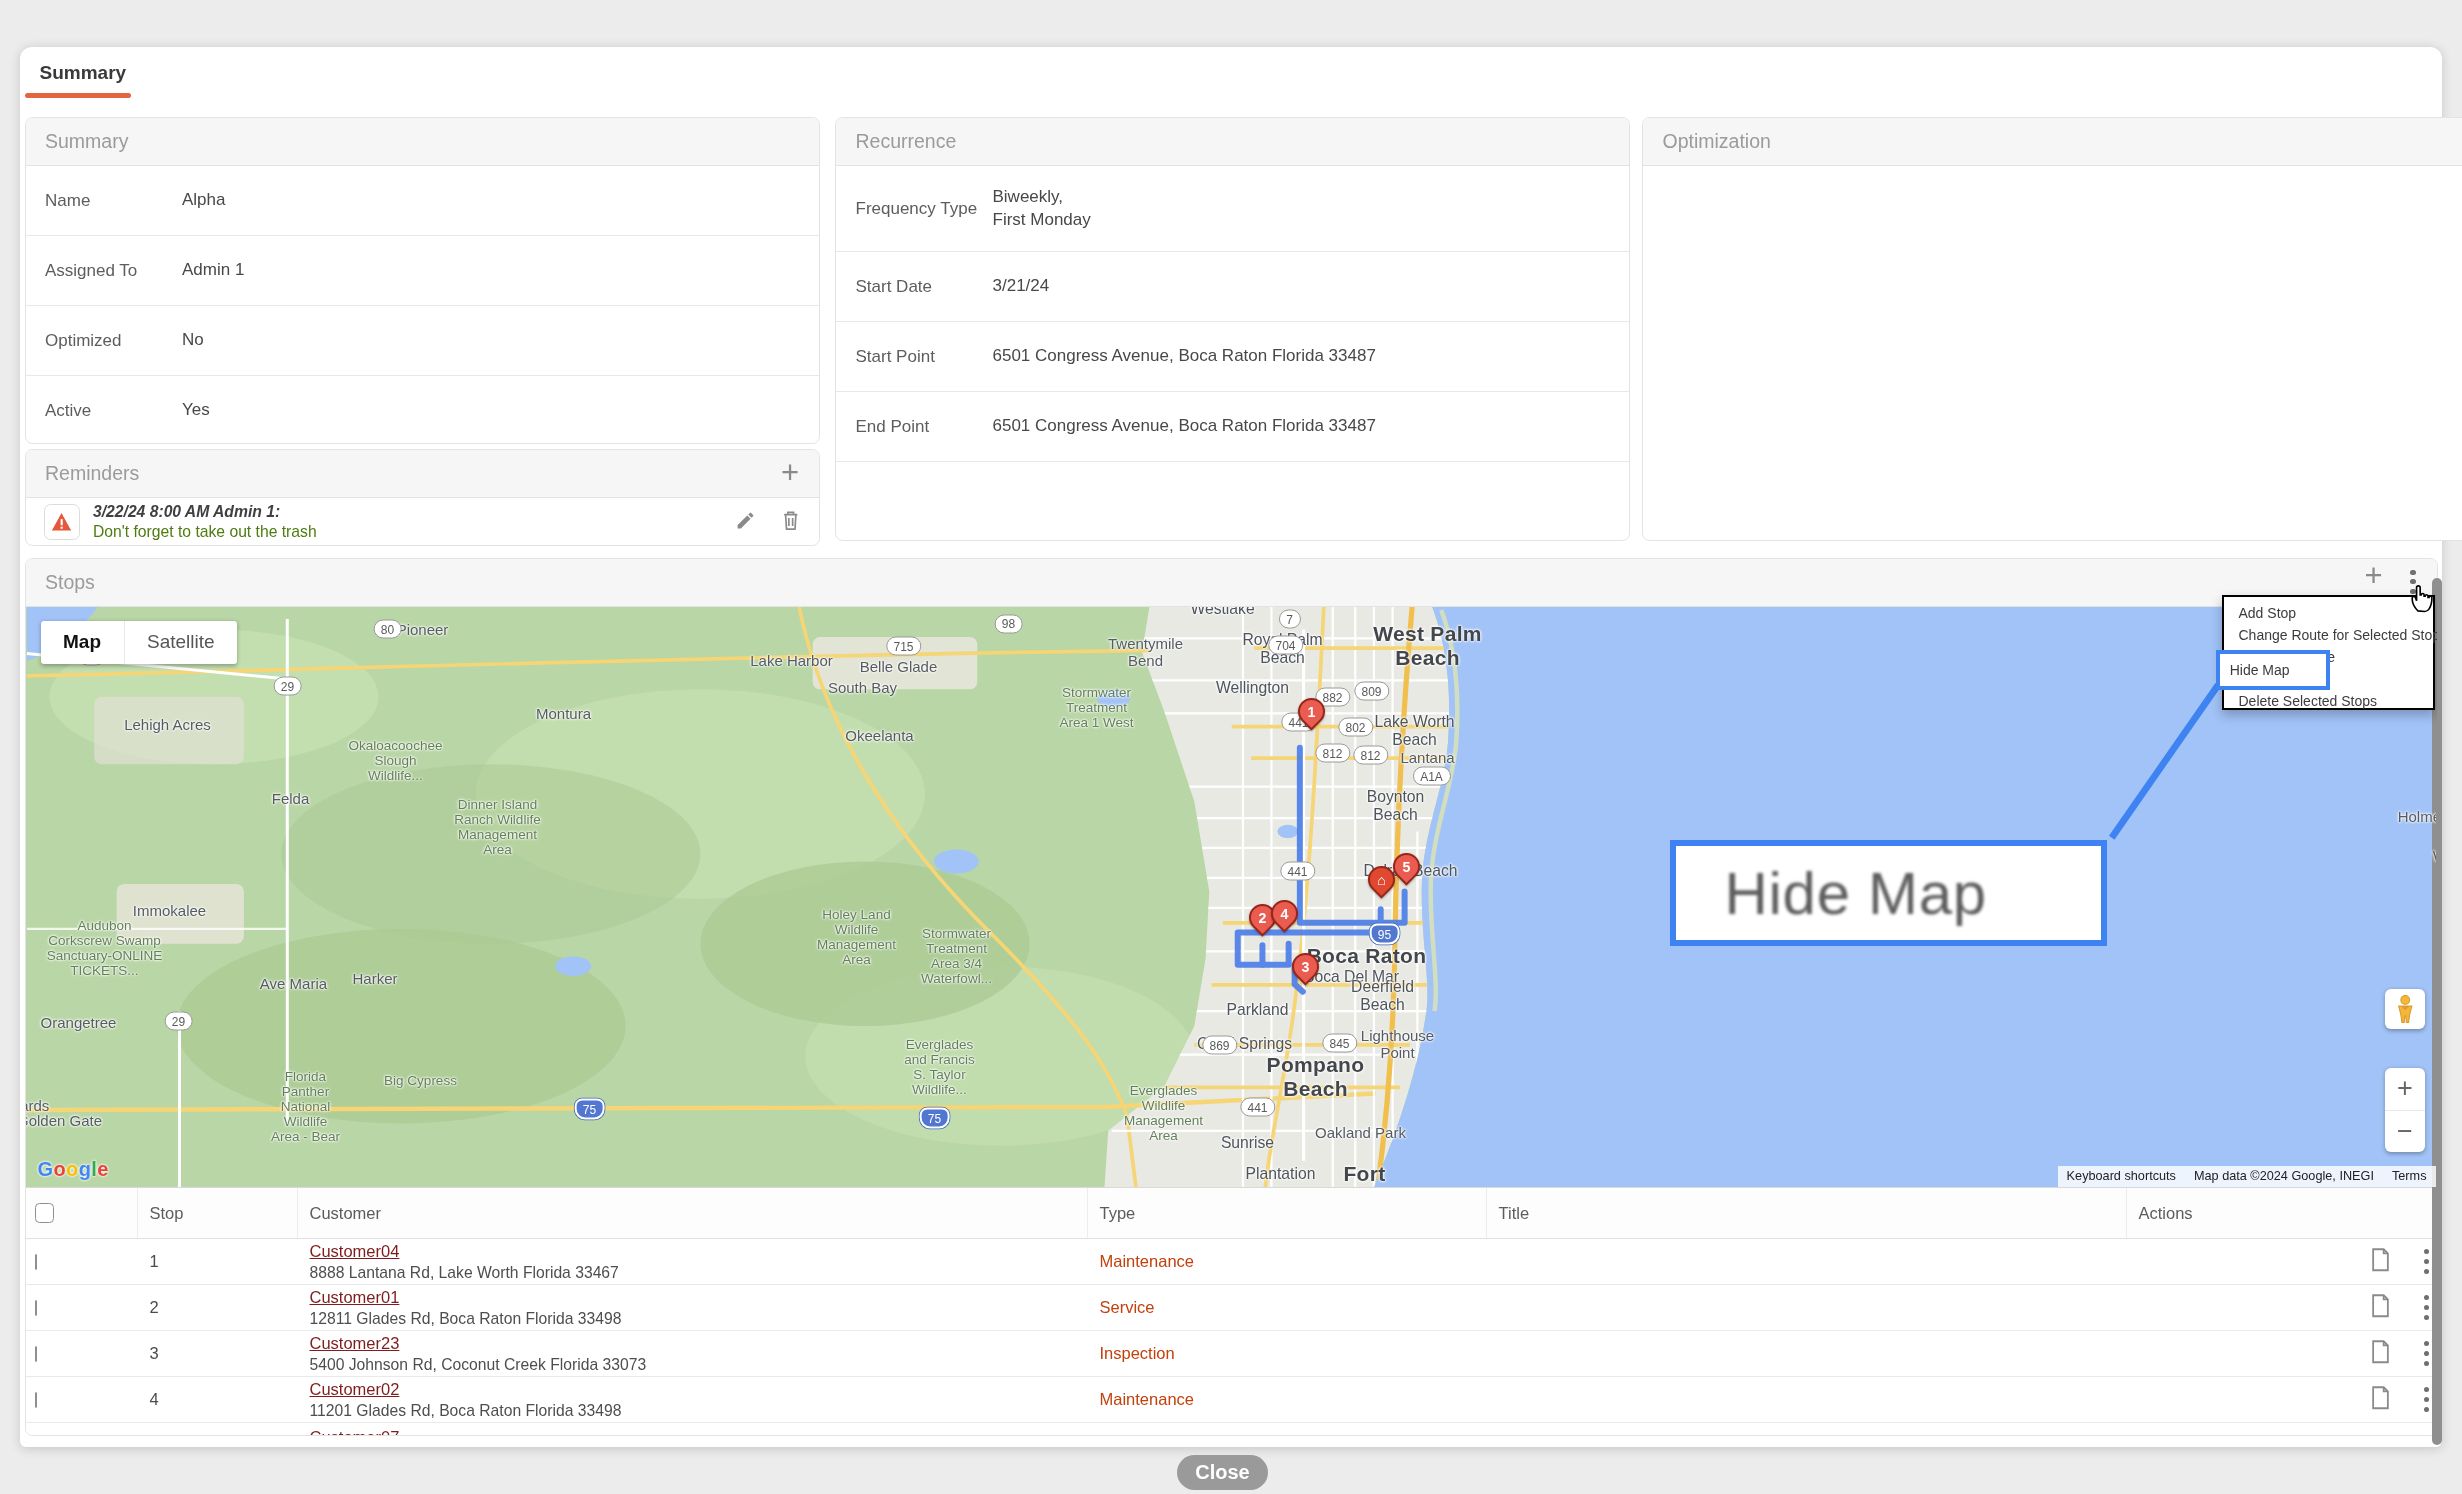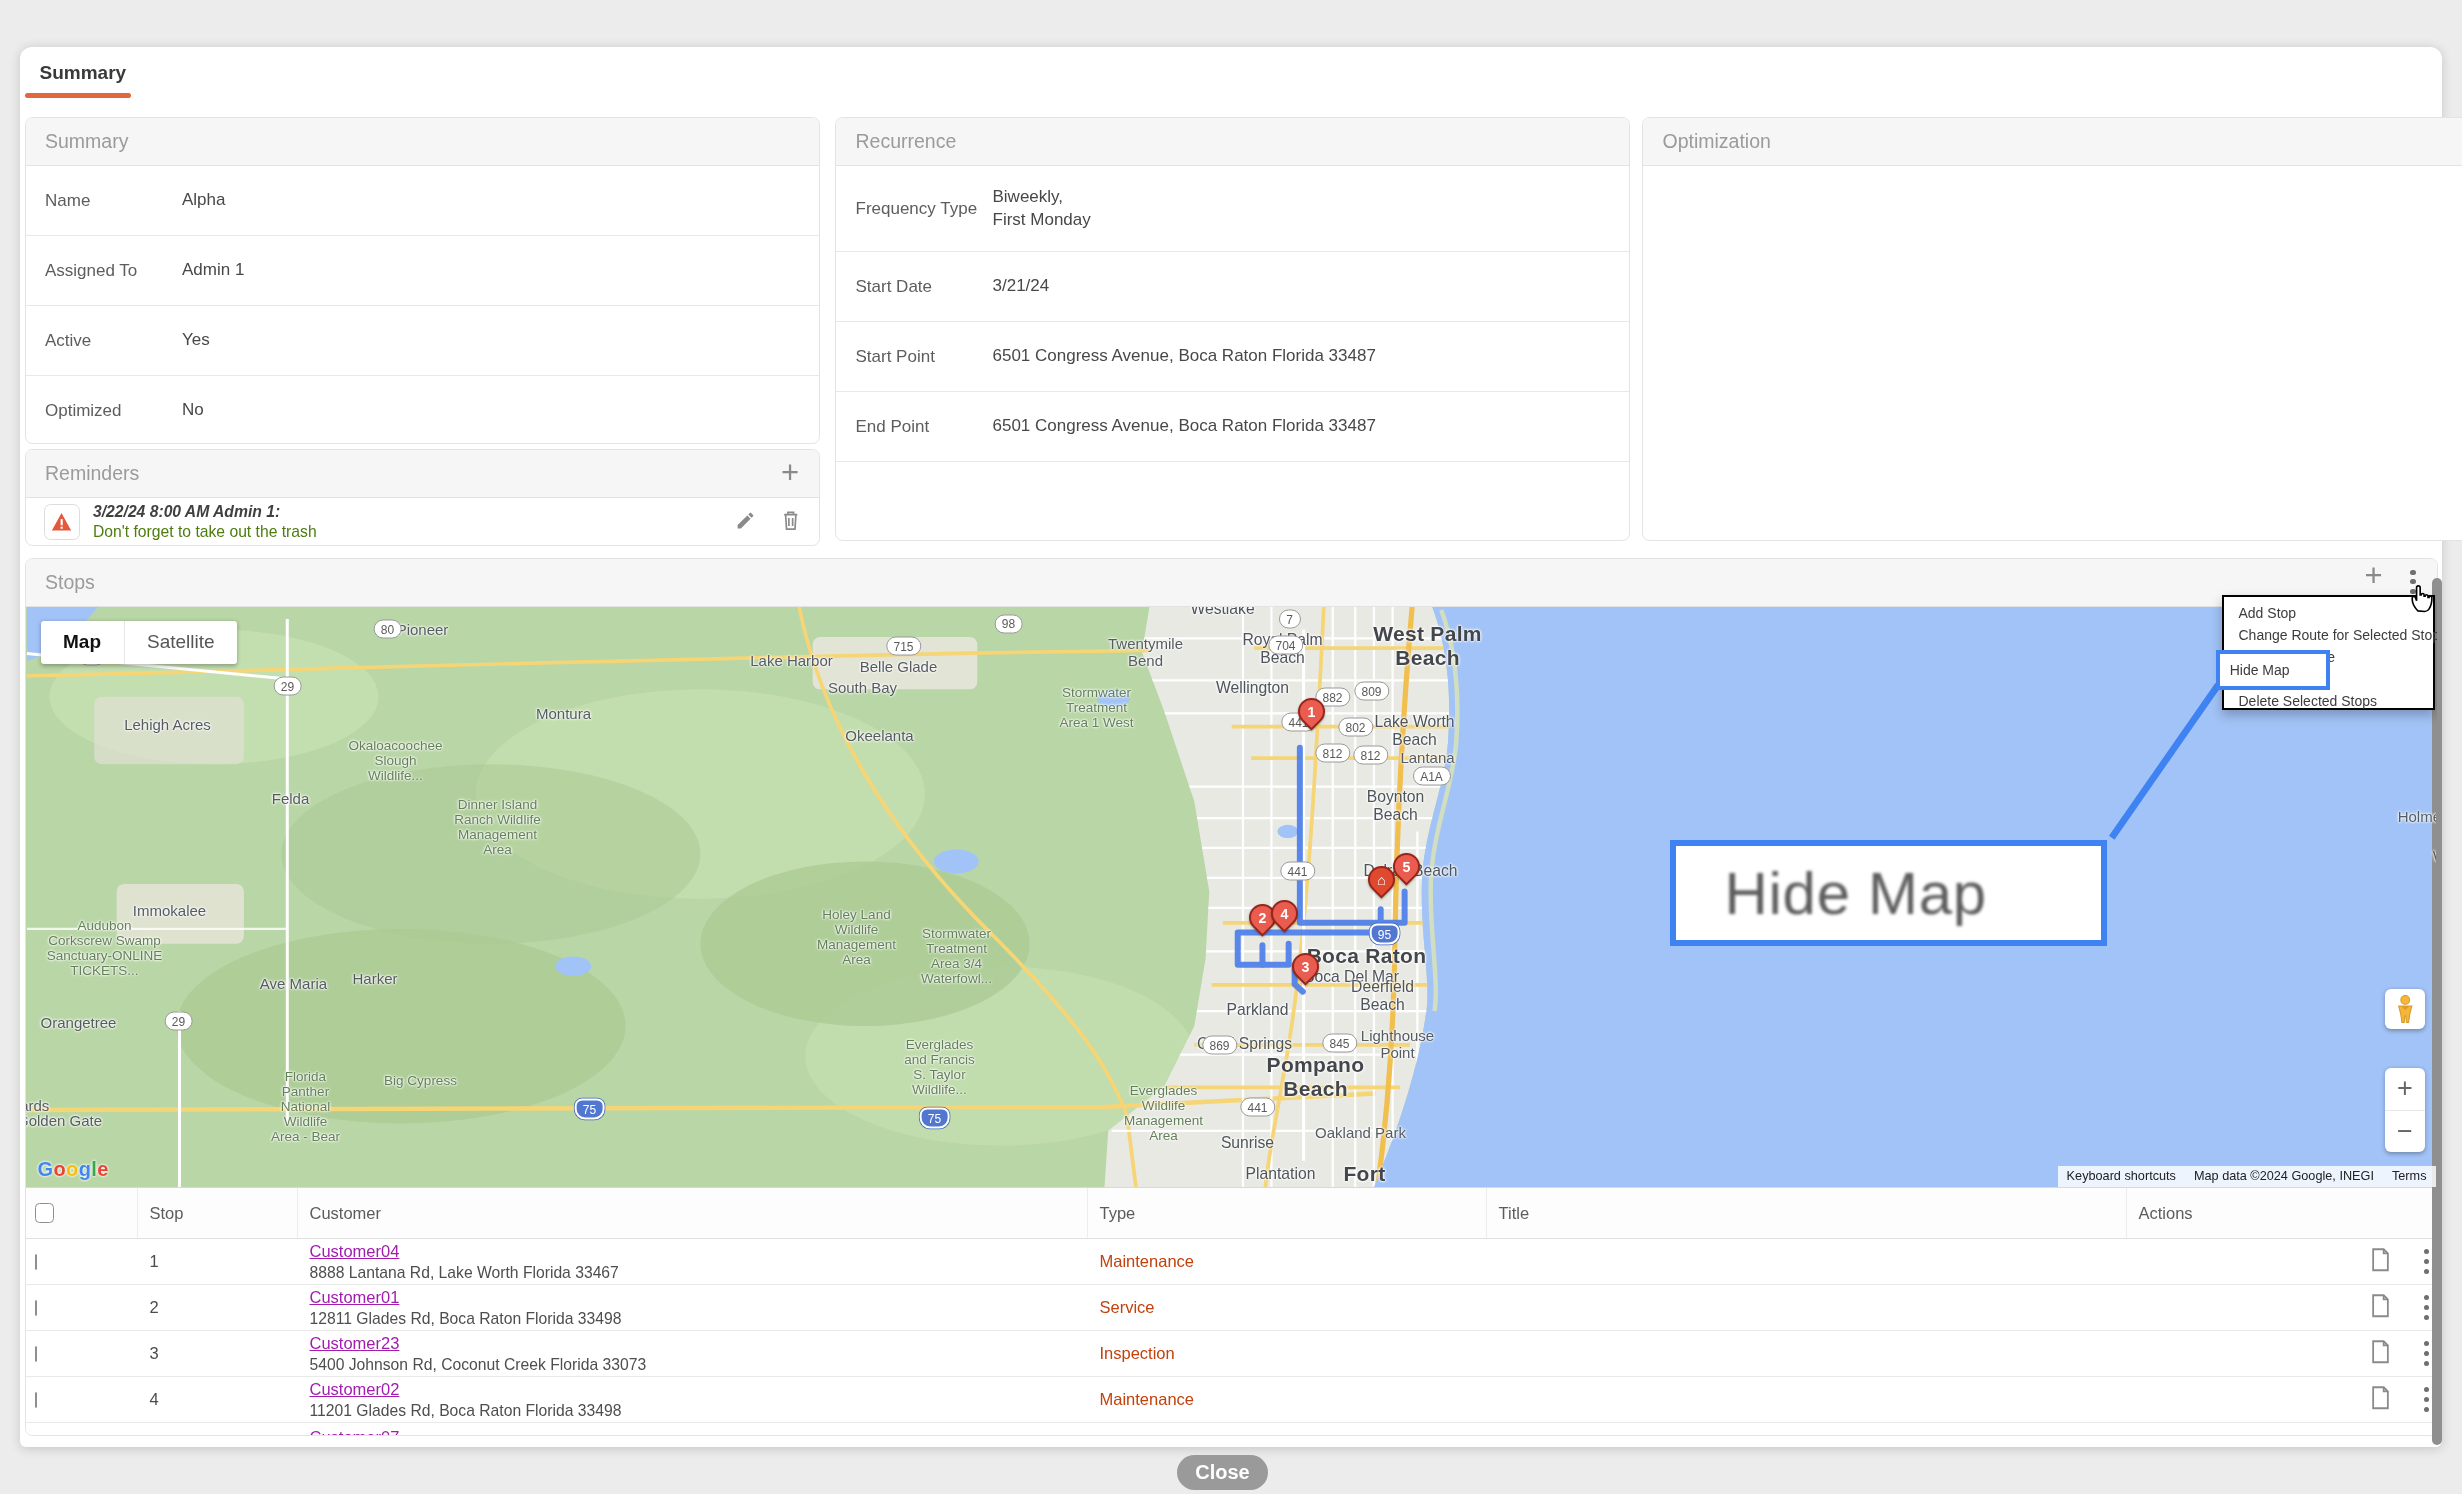--- a/index.html
+++ b/index.html
@@ -106,21 +106,21 @@
   .t-head .cell{align-self:stretch;display:flex;align-items:center;border-right:0.7px solid #ededed;}
   .cell{padding-left:12px;box-sizing:border-box;flex:none;}
   .col-check{width:112px;padding-left:9px;}
   .col-stop{width:160px;}
   .col-cust{width:790px;}
   .col-type{width:399px;}
   .col-title{width:640px;}
   .col-act{flex:1;border-right:none !important;}
   .checkbox{width:19px;height:20px;border:1.9px solid #8f8f8f;border-radius:4.5px;background:#fff;box-sizing:border-box;}
   .stop-num{font-size:16.5px;color:#4c4c4c;}
-  .cust-link{font-size:16.5px;color:#a21caf;text-decoration:underline;}
+  .cust-link{font-size:16.5px;color:#7f1d1d;text-decoration:underline;}
   .cust-addr{font-size:15.7px;color:#4e4e4e;margin-top:3px;}
   .type-txt{font-size:16.5px;color:#c2410c;}
   .act-icons{display:flex;align-items:center;gap:33px;margin-left:231px;color:#8a8a8a;}
   .t-row.partial{height:16.5px;overflow:hidden;border-bottom:none;align-items:flex-start;}
   .t-row.partial .cell{padding-top:4.5px;}
 
   
   .close-btn{position:absolute;left:1177px;top:1455px;width:91px;height:35px;border-radius:18px;background:#9a9a9a;border:none;
     color:#fff;font-weight:bold;font-size:20px;display:flex;align-items:center;justify-content:center;font-family:inherit;}
   .scroll-thumb{position:absolute;left:2432px;top:578px;width:9.7px;height:867px;border-radius:5.2px;background:#8f8f8f;}
@@ -142,26 +142,26 @@
       <div id="summary-rows">
           <div class="kv-row">
             <span class="kv-label">Name</span>
             <span class="kv-value">Alpha</span>
           </div>
           <div class="kv-row">
             <span class="kv-label">Assigned To</span>
             <span class="kv-value">Admin 1</span>
           </div>
           <div class="kv-row">
+            <span class="kv-label">Optimized</span>
+            <span class="kv-value">No</span>
+          </div>
+          <div class="kv-row">
             <span class="kv-label">Active</span>
             <span class="kv-value">Yes</span>
-          </div>
-          <div class="kv-row">
-            <span class="kv-label">Optimized</span>
-            <span class="kv-value">No</span>
           </div>
         </div>
     </div>
 
     <div class="panel" id="panel-recurrence">
       <div class="panel-header">
         <span>Recurrence</span>
       </div>
       <div id="recurrence-rows">
           <div class="kv-row tall">

